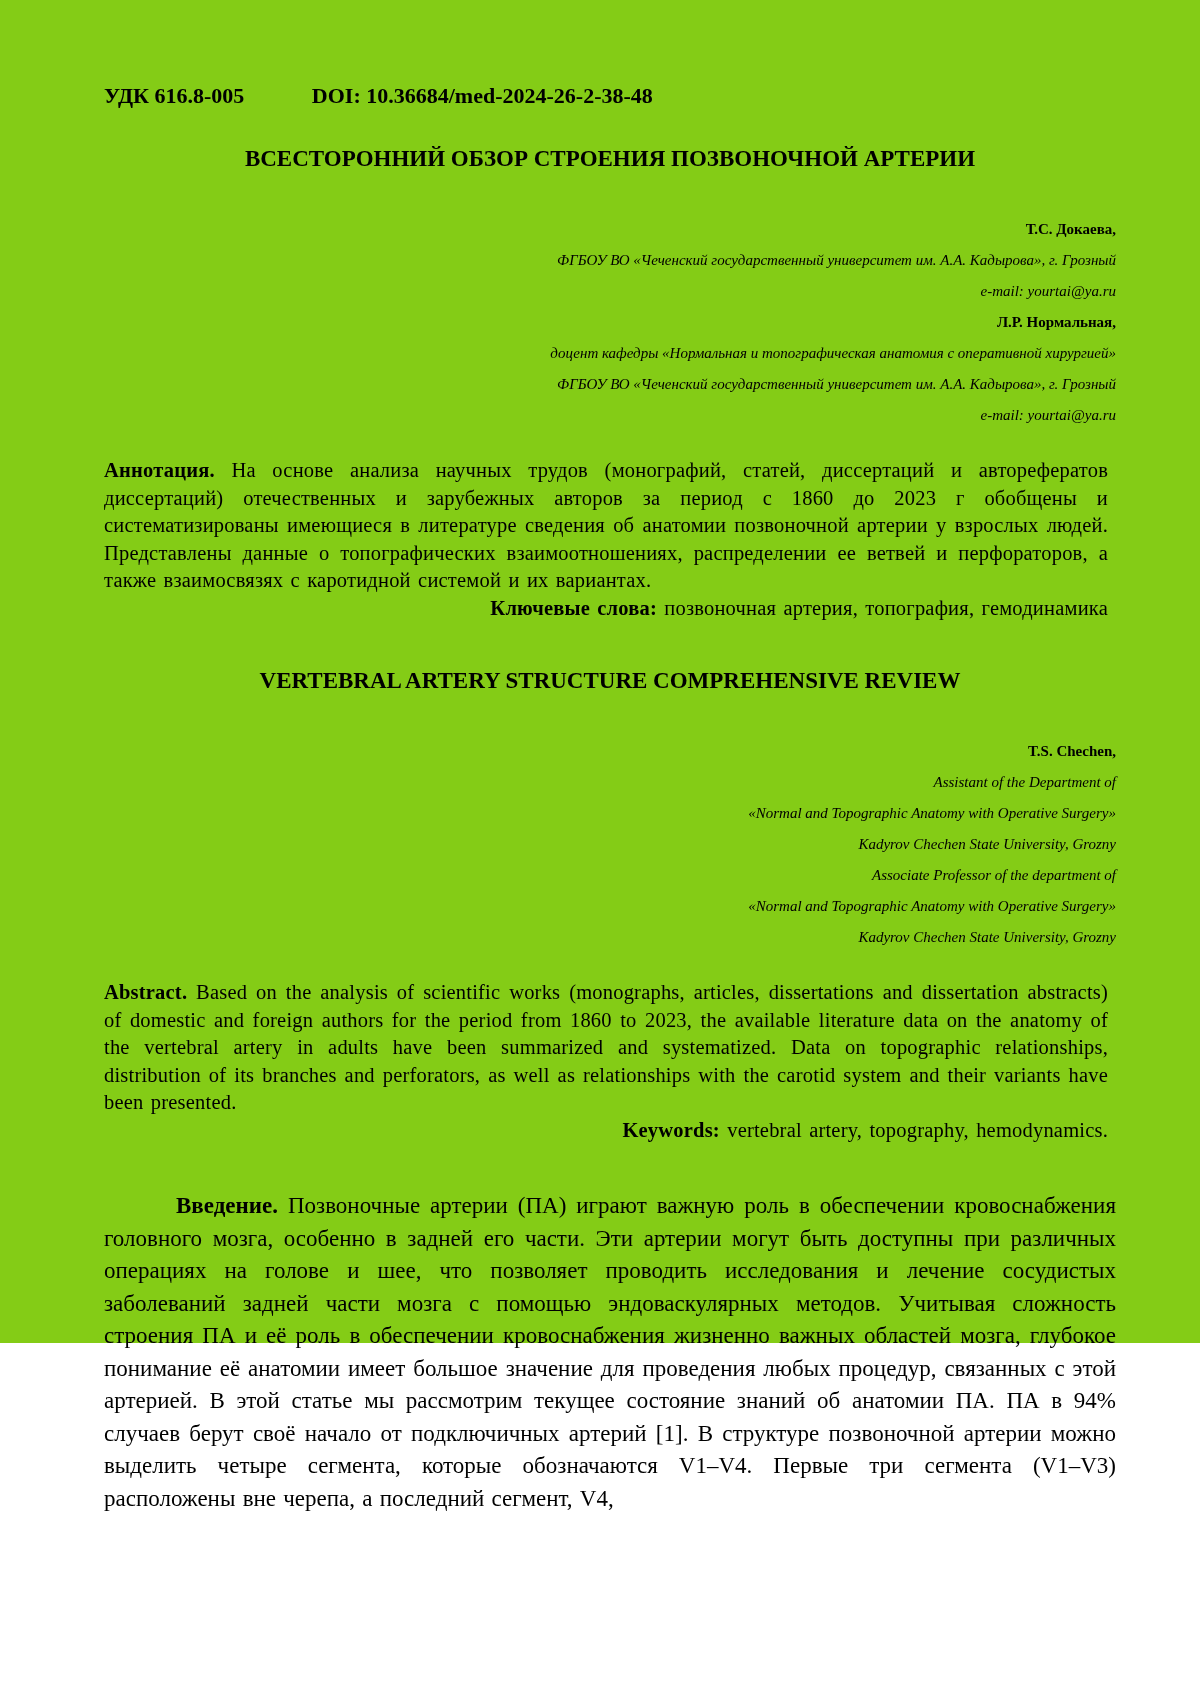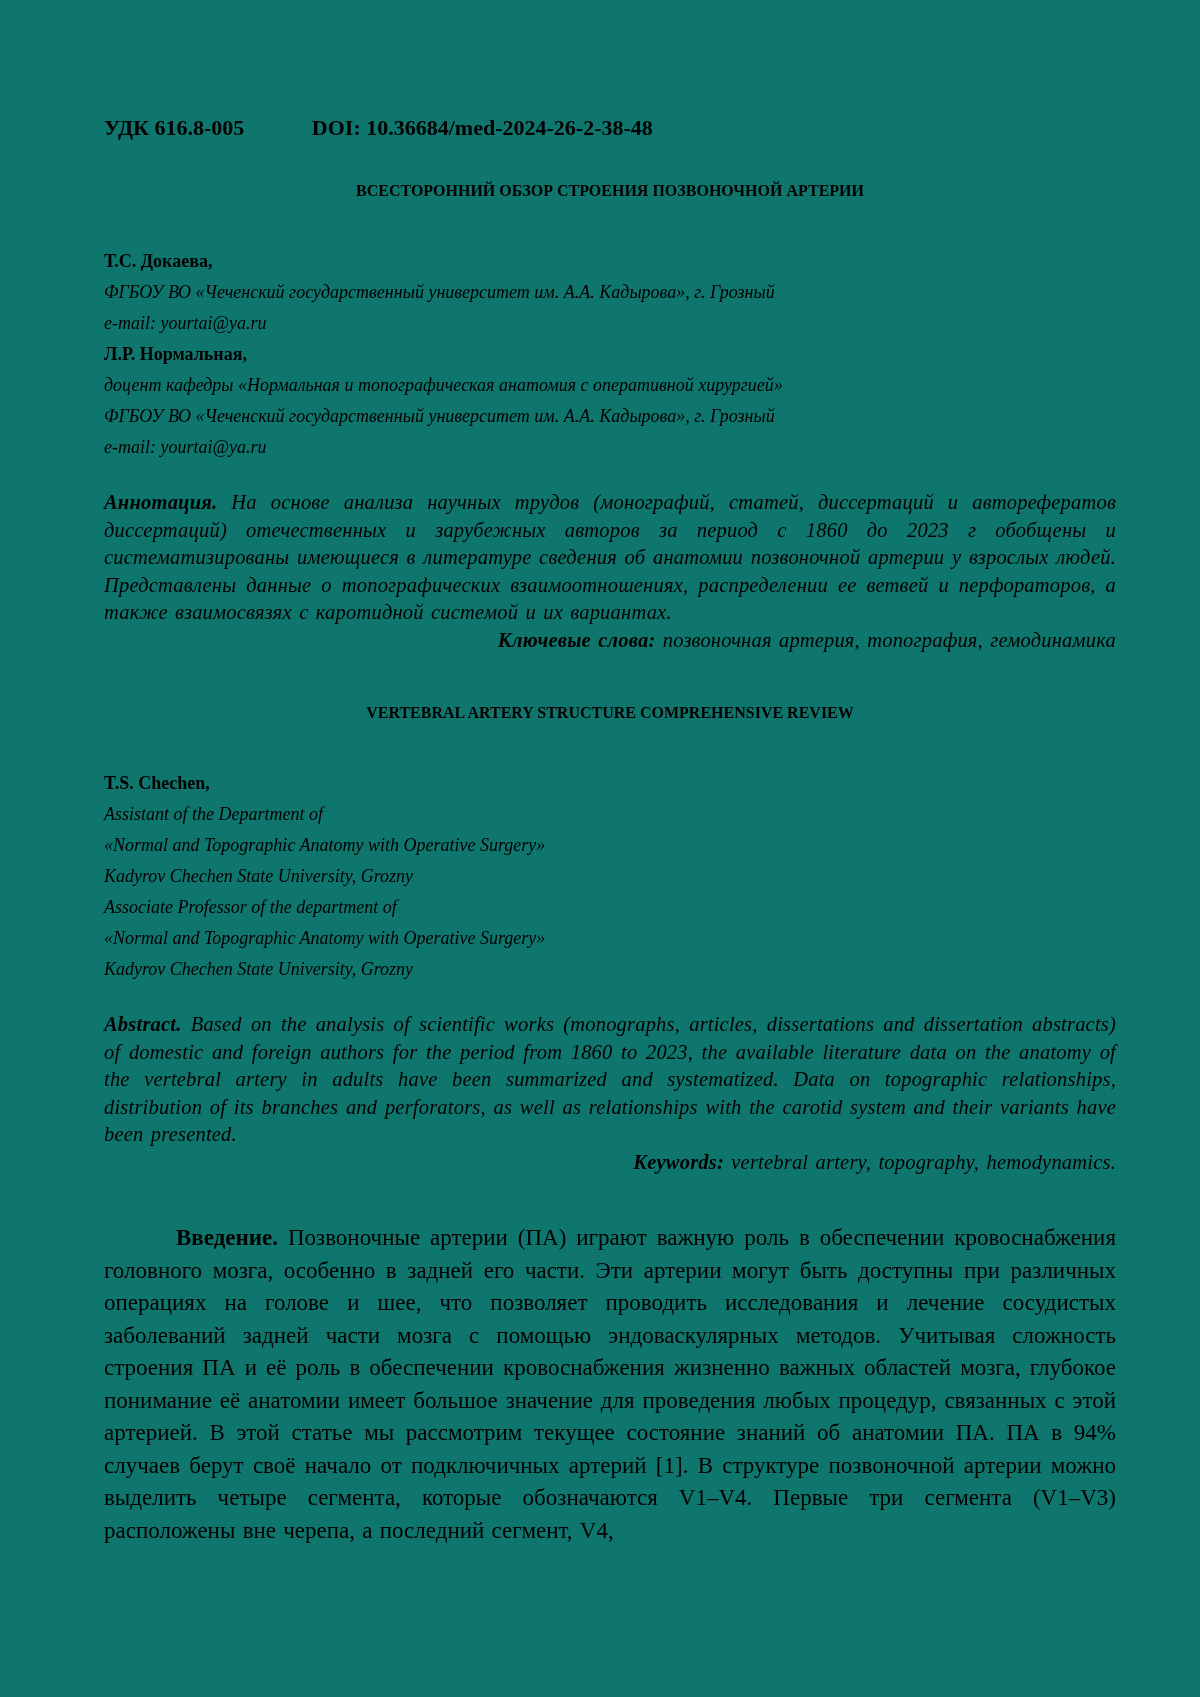--- a/index.html
+++ b/index.html
@@ -8,59 +8,58 @@
     background: #ffffff;
   }
   body {
     width: 1200px;
     height: 1697px;
     overflow: hidden;
   }
   .page {
     box-sizing: border-box;
     width: 1200px;
-    height: 1697px;
-    background: #0f766e;
+    height: 1343px;
+    background: #84cc16;
     color: #000000;
-    padding: 116px 84px 0 104px;
+    padding: 84px 84px 0 104px;
     font-family: "Liberation Serif", "DejaVu Serif", serif;
   }
   .udc-row {
     font-weight: bold;
     font-size: 22px;
     line-height: 24px;
     white-space: nowrap;
   }
   .udc-row .doi {
     margin-left: 62px;
   }
   .title {
-    font-size: 16px;
+    font-size: 23px;
     font-weight: bold;
     text-align: center;
     line-height: 30px;
     margin: 36px 0 0 0;
   }
   .title-en {
     margin-top: 44px;
     text-align: center;
   }
   .authors {
     margin-top: 40px;
-    text-align: left;
-    font-size: 18px;
+    text-align: right;
+    font-size: 15px;
     line-height: 31px;
   }
   .authors p { margin: 0; }
   .authors .name { font-weight: bold; }
   .authors .aff  { font-style: italic; }
   .abstract {
-    margin: 26px 0 0 0;
+    margin: 26px 8px 0 0;
     font-size: 20.5px;
-    font-style: italic;
     line-height: 27.5px;
     text-align: justify;
     letter-spacing: 0.2px;
     word-spacing: 2px;
   }
   .abstract .lead { font-weight: bold; }
   .abstract.kw {
     margin-top: 0;
     text-align: right;
   }

